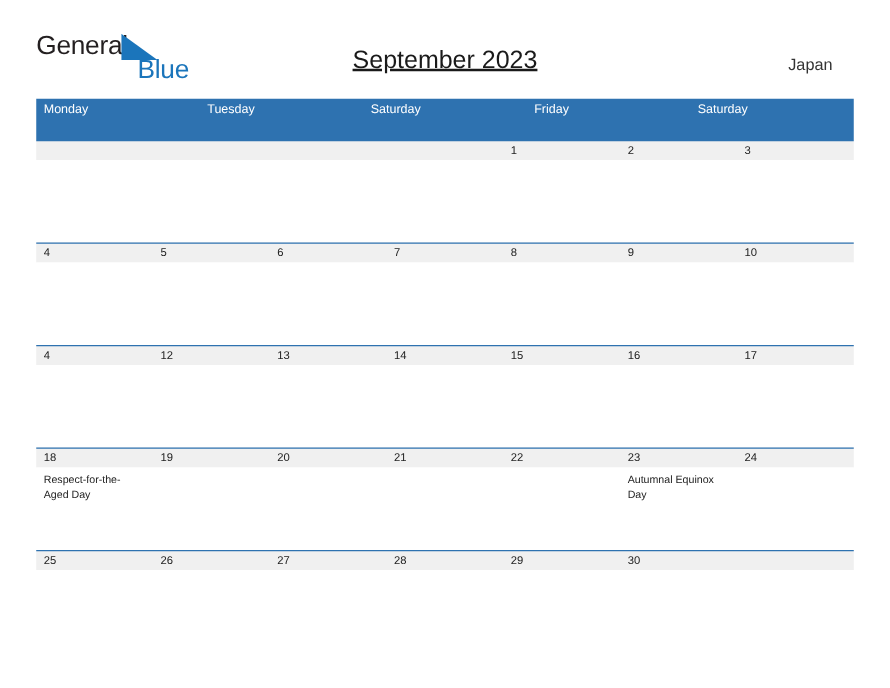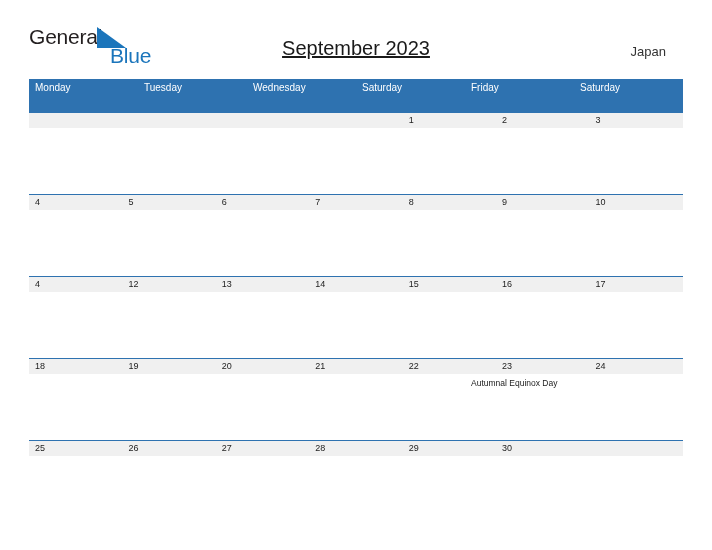--- a/index.html
+++ b/index.html
@@ -164,21 +164,20 @@
 
   <div class="cal-country">Japan</div>
 
 </div>
 
 <div class="calendar">
 
   <div class="weekday-row">
     <div class="weekday-cell">Monday</div>
     <div class="weekday-cell">Tuesday</div>
-    <div class="weekday-cell">Wednesday</div>
     <div class="weekday-cell">Saturday</div>
     <div class="weekday-cell">Friday</div>
     <div class="weekday-cell">Saturday</div>
   </div>
 
   <div class="week">
     <div class="week-dates">
       <div class="date-cell"></div>
       <div class="date-cell"></div>
       <div class="date-cell"></div>
@@ -287,20 +286,23 @@
       <div class="date-cell">18</div>
       <div class="date-cell">19</div>
       <div class="date-cell">20</div>
       <div class="date-cell">21</div>
       <div class="date-cell">22</div>
       <div class="date-cell">23</div>
       <div class="date-cell">24</div>
     </div>
     <div class="week-events">
       <div class="event-cell">
+          <span class="event-text">Respect-for-the-Aged Day</span>
+        </div>
+      <div class="event-cell">
           <span class="event-text"></span>
         </div>
       <div class="event-cell">
           <span class="event-text"></span>
         </div>
       <div class="event-cell">
           <span class="event-text"></span>
         </div>
       <div class="event-cell">
           <span class="event-text"></span>

